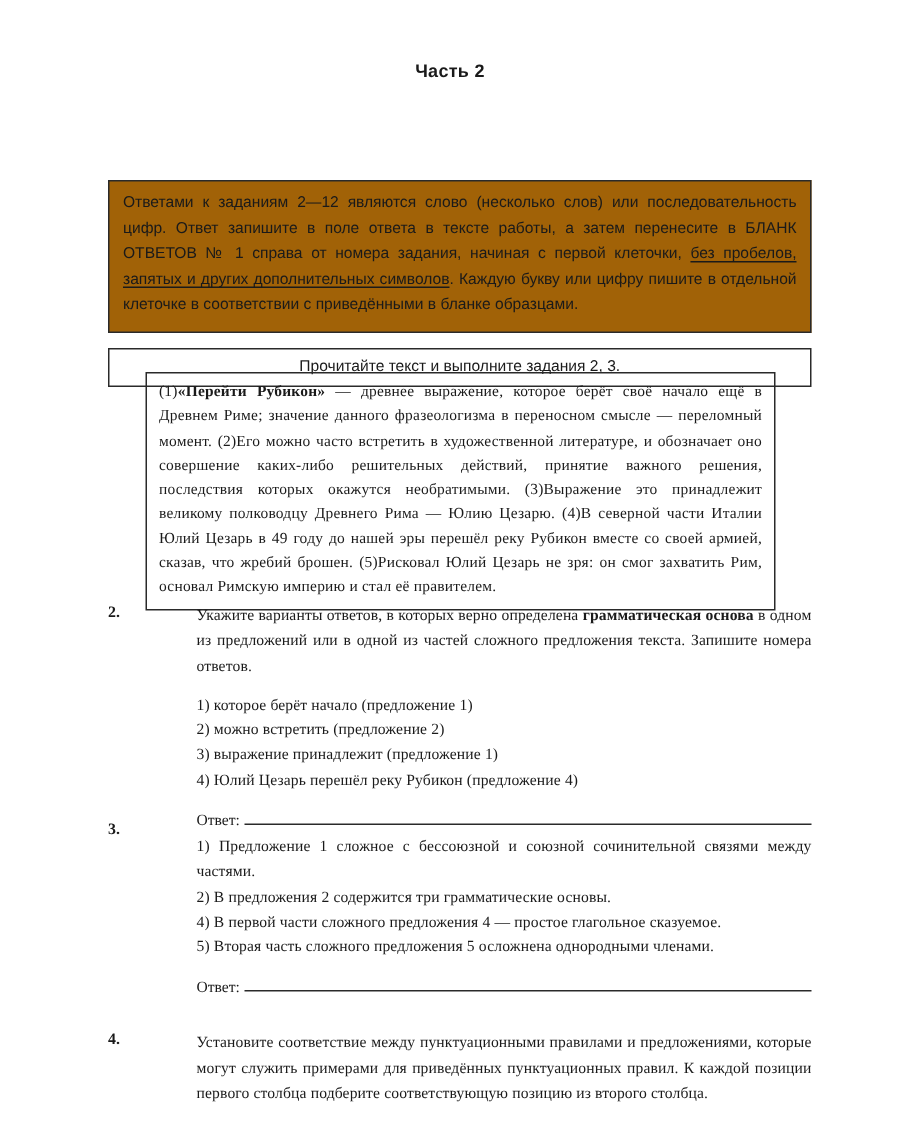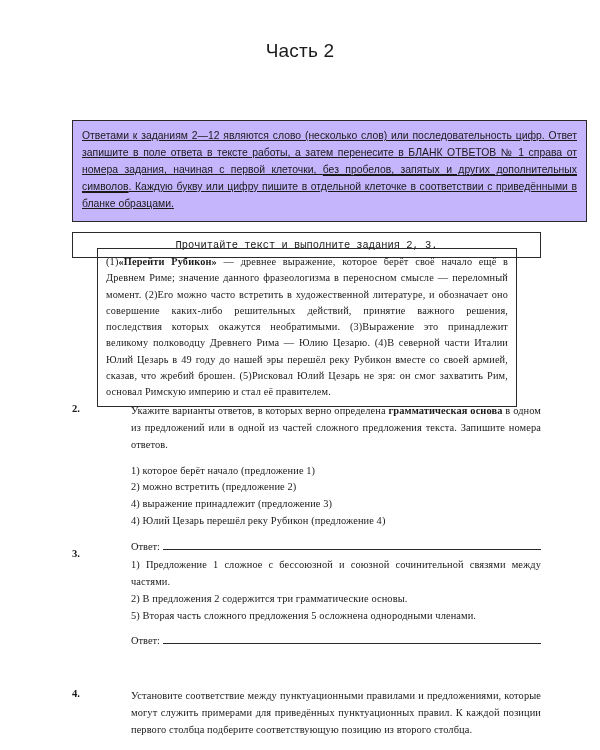--- a/index.html
+++ b/index.html
@@ -20,37 +20,36 @@
   .page {
     width: 600px;
     height: 750px;
     position: relative;
     padding: 0;
   }
 
   
   .part-title {
     font-family: "Liberation Sans", sans-serif;
-    font-weight: normal;
-    font-size: 19px;
+    font-weight: bold;
+    font-size: 12px;
     text-align: center;
     letter-spacing: 0.2px;
     margin-top: 40px;
   }
 
   
   .instruction-box {
     position: absolute;
     left: 72px;
     top: 80px;
-    width: 515px;
+    width: 469px;
     border: 1.2px solid #2a2a2a;
     padding: 7px 9px 8px 9px;
-    background: #c4b5fd;
-    text-decoration: underline;
+    background: #a16207;
   }
 
   .instruction-text {
     font-family: "Liberation Sans", sans-serif;
     font-size: 10.4px;
     line-height: 1.63;
     text-align: justify;
     text-align-last: left;
     hyphens: none;
   }
@@ -61,21 +60,21 @@
   .read-banner {
     position: absolute;
     left: 72px;
     top: 192px;
     width: 469px;
     border: 1.2px solid #2a2a2a;
     padding: 6px 8px;
     text-align: center;
   }
   .read-banner-text {
-    font-family: Liberation Mono, monospace;
+    font-family: Liberation Sans, sans-serif;
     font-size: 10.4px;
     line-height: 1.2;
   }
 
   
   .passage-box {
     position: absolute;
     left: 97px;
     top: 208px;
     width: 420px;
@@ -173,36 +172,37 @@
     <div class="passage-text" id="passage-text"><span>(1)</span><span style="font-weight: bold;">«Перейти Рубикон»</span><span> — древнее выражение, которое берёт своё начало ещё в Древнем Риме; значение данного фразеологизма в переносном смысле — переломный момент. (2)Его можно часто встретить в художественной литературе, и обозначает оно совершение каких-либо решительных действий, принятие важного решения, последствия которых окажутся необратимыми. (3)Выражение это принадлежит великому полководцу Древнего Рима — Юлию Цезарю. (4)В северной части Италии Юлий Цезарь в 49 году до нашей эры перешёл реку Рубикон вместе со своей армией, сказав, что жребий брошен. (5)Рисковал Юлий Цезарь не зря: он смог захватить Рим, основал Римскую империю и стал её правителем.</span></div>
   </div>
 
   <div class="question" id="q2">
     <div class="q-num">2.</div>
     <div class="q-body">
       <div class="q-prompt" id="q2-prompt"><span>Укажите варианты ответов, в которых верно определена </span><span style="font-weight: bold;">грамматическая основа</span><span> в одном из предложений или в одной из частей сложного предложения текста. Запишите номера ответов.</span></div>
       <div class="options" id="q2-options">
           <div class="option">1) которое берёт начало (предложение 1)</div>
           <div class="option">2) можно встретить (предложение 2)</div>
-          <div class="option">4) выражение принадлежит (предложение 3)</div>
+          <div class="option">3) выражение принадлежит (предложение 1)</div>
           <div class="option">4) Юлий Цезарь перешёл реку Рубикон (предложение 4)</div>
         </div>
       <div class="answer-row">
         <span class="answer-label">Ответ:</span>
         <span class="answer-line"></span>
       </div>
     </div>
   </div>
 
   <div class="question" id="q3">
     <div class="q-num">3.</div>
     <div class="q-body">
       <div class="options" id="q3-options">
           <div class="option">1) Предложение 1 сложное с бессоюзной и союзной сочинительной связями между частями.</div>
           <div class="option">2) В предложения 2 содержится три грамматические основы.</div>
+          <div class="option">4) В первой части сложного предложения 4 — простое глагольное сказуемое.</div>
           <div class="option">5) Вторая часть сложного предложения 5 осложнена однородными членами.</div>
         </div>
       <div class="answer-row">
         <span class="answer-label">Ответ:</span>
         <span class="answer-line"></span>
       </div>
     </div>
   </div>
 
   <div class="question" id="q4">

